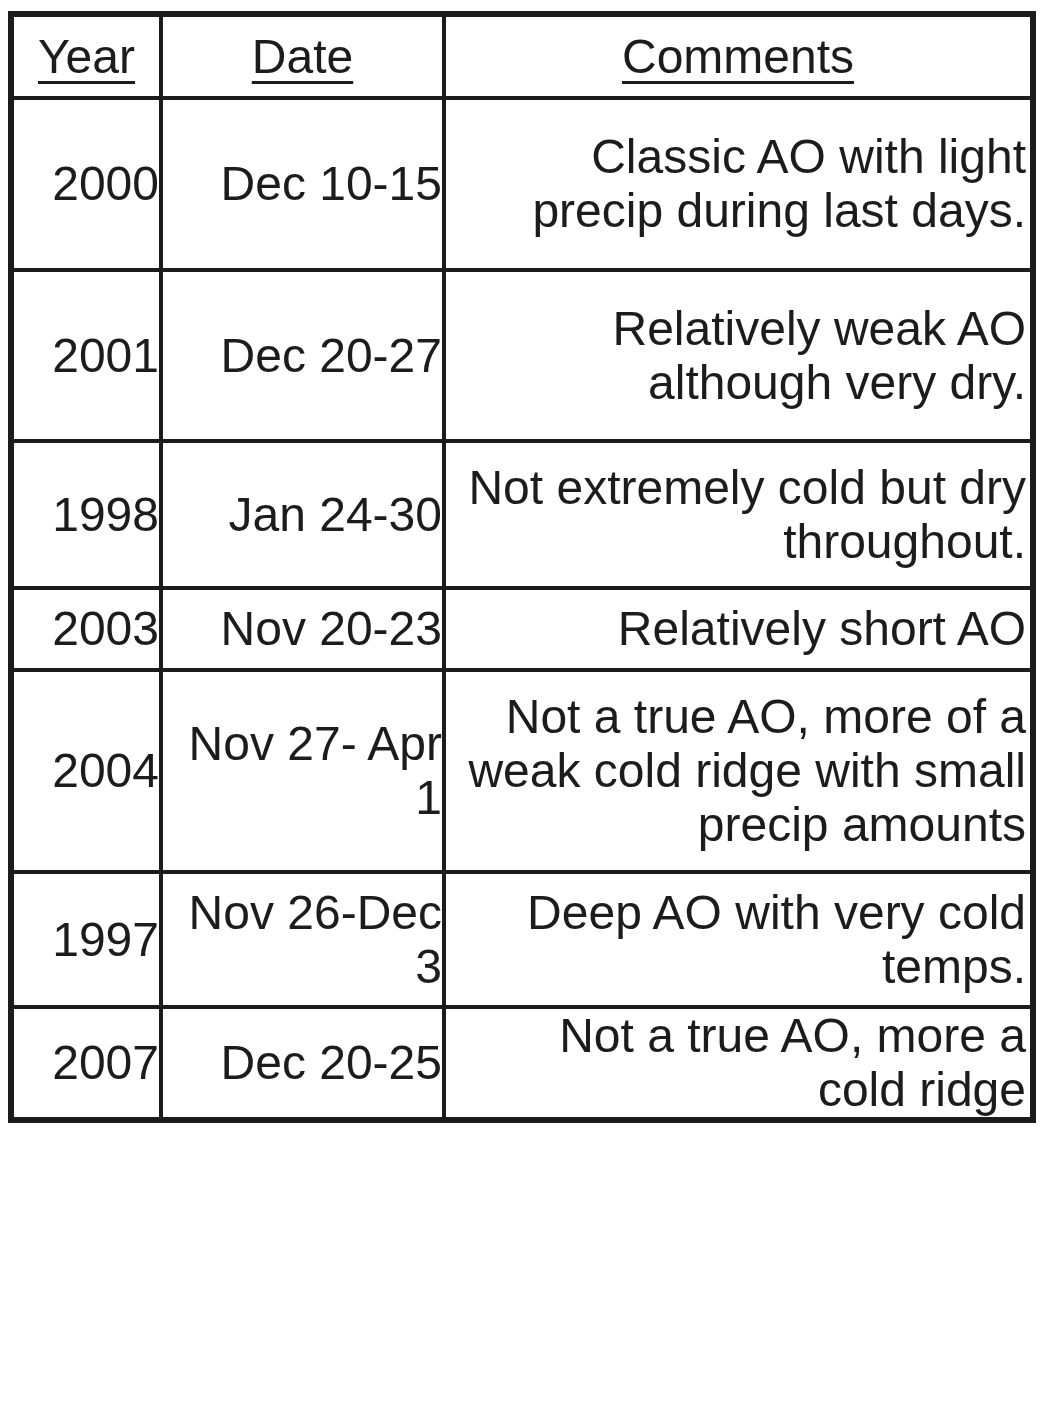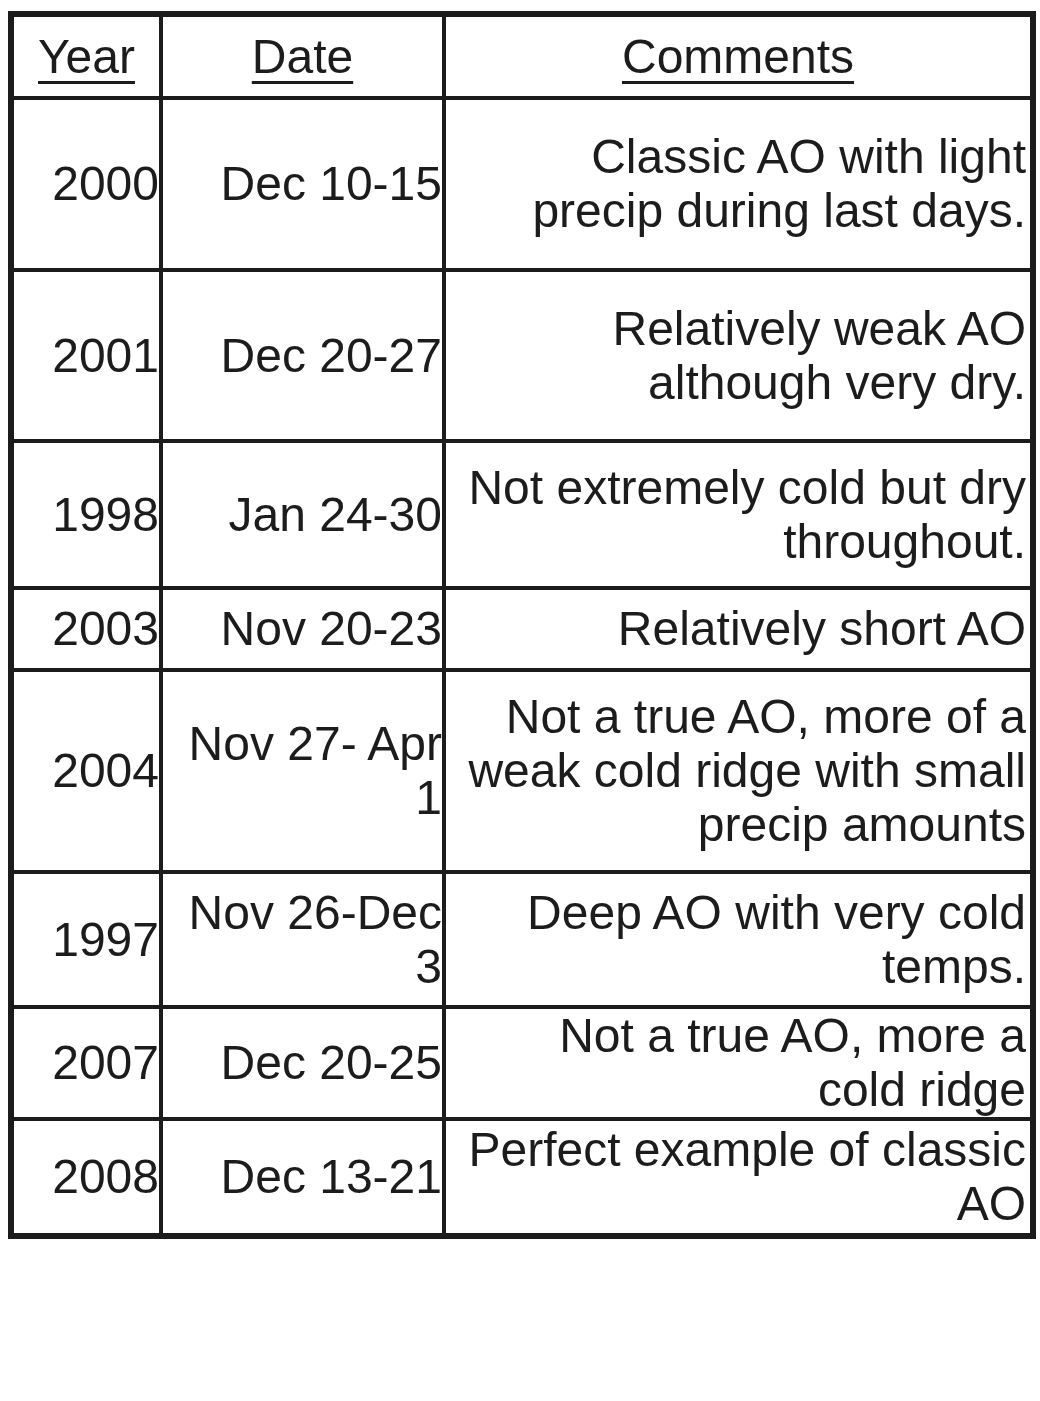--- a/index.html
+++ b/index.html
@@ -119,20 +119,15 @@
         <tr>
           <td class="year">1997</td>
           <td class="date">Nov 26-Dec 3</td>
           <td class="comment">Deep AO with very cold temps.</td>
         </tr>
         <tr>
           <td class="year">2007</td>
           <td class="date">Dec 20-25</td>
           <td class="comment">Not a true AO, more a cold ridge</td>
         </tr>
-        <tr>
-          <td class="year">2008</td>
-          <td class="date">Dec 13-21</td>
-          <td class="comment">Perfect example of classic AO</td>
-        </tr>
       </tbody>
   </table>
 </div>
 
 </body></html>

